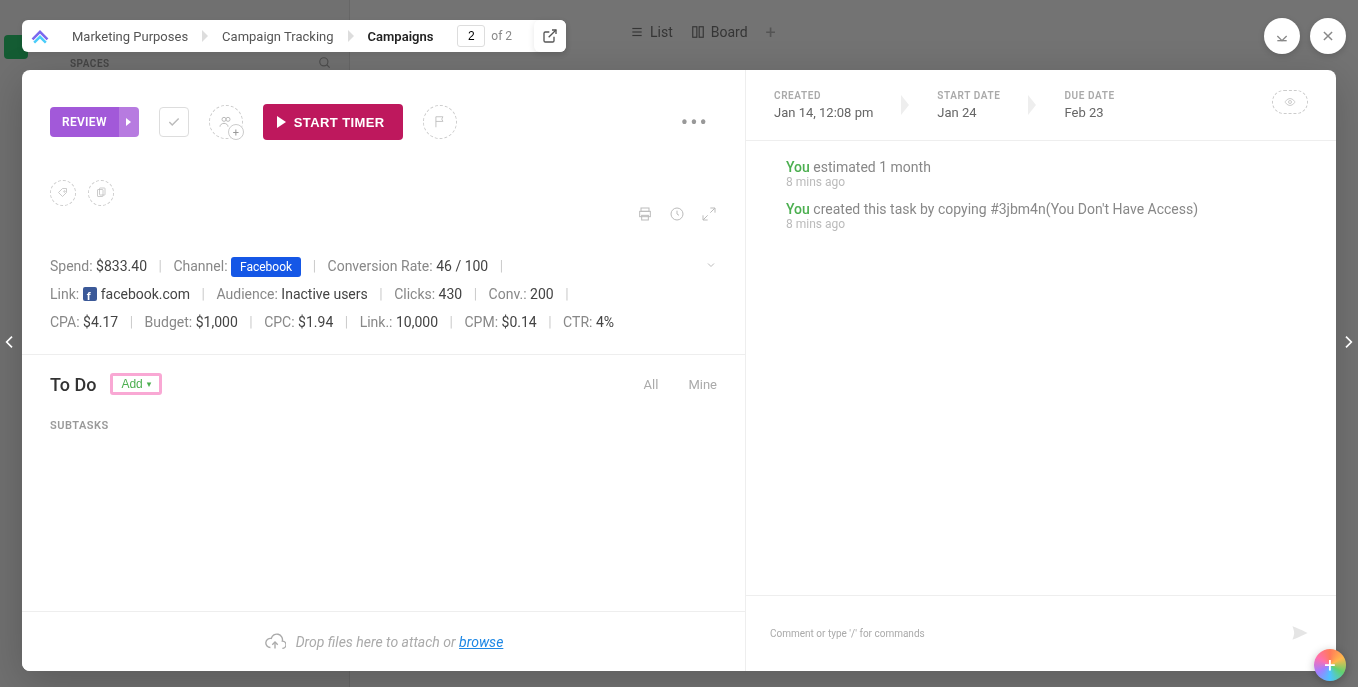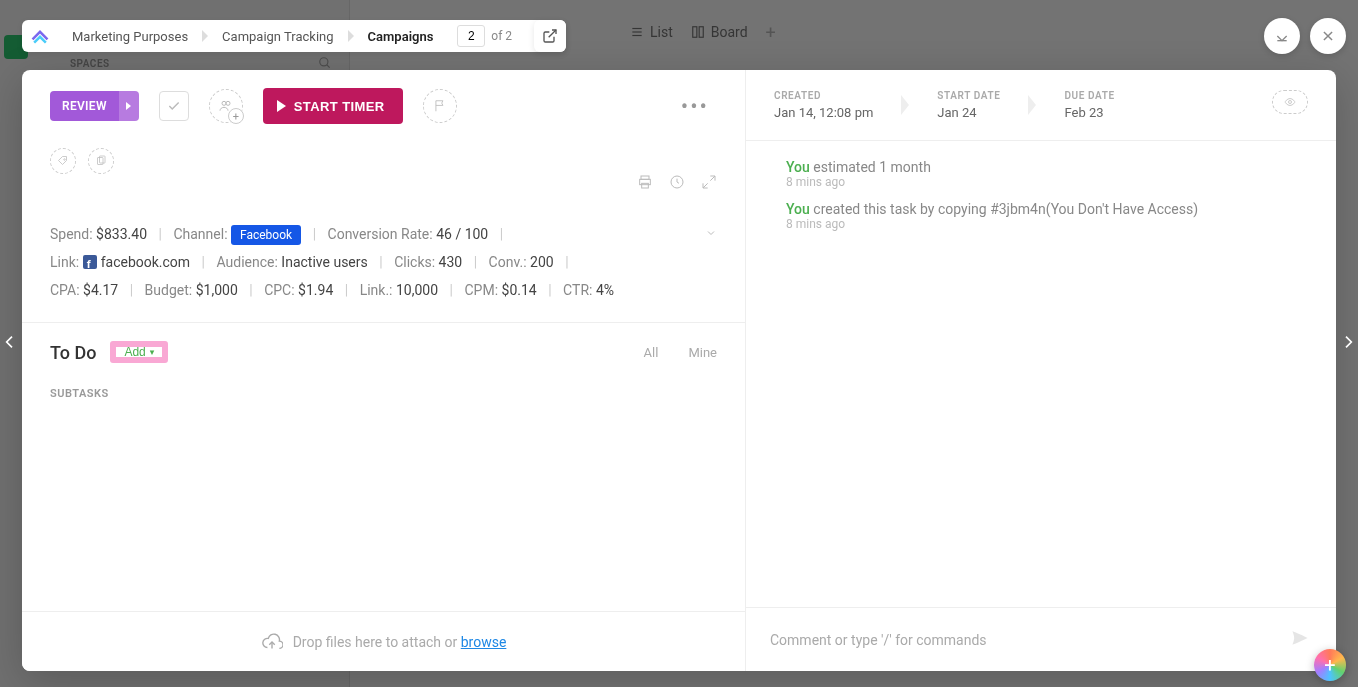--- a/index.html
+++ b/index.html
@@ -107,21 +107,21 @@
   flex: 1; border-right: 1px solid #eee; display: flex; flex-direction: column;
   position: relative;
   min-width: 0;
 }
 .modal-right {
   width: 590px; display: flex; flex-direction: column;
 }
 
 
 .left-header {
-  padding: 18px 28px; display: flex; align-items: center; gap: 20px;
+  padding: 34px 28px; display: flex; align-items: center; gap: 20px;
 }
 .status-pill {
   display: flex; align-items: center; height: 30px;
   border-radius: 4px; overflow: hidden;
 }
 .status-pill .label {
   background: #a259d9; color: #fff; font-size: 12px; font-weight: 600;
   padding: 0 12px; height: 100%; display: flex; align-items: center;
   letter-spacing: 0.3px;
 }
@@ -209,40 +209,40 @@
 .fields .chev {
   position: absolute; right: 28px; top: 12px; color: #bbb; cursor: pointer;
 }
 
 
 .todo {
   padding: 18px 28px 8px; display: flex; align-items: center; gap: 14px;
 }
 .todo h3 { font-size: 18px; font-weight: 500; color: #333; }
 .add-btn {
-  border: 6px solid #f9a8d4; color: #4CAF50; background: #fff;
+  border: 3px solid #f9a8d4; color: #4CAF50; background: #fff;
   font-size: 12px; height: 22px; padding: 0 8px; border-radius: 3px;
   display: flex; align-items: center; gap: 4px; cursor: pointer;
 }
 .add-btn::after {
   content: '▾'; font-size: 9px;
 }
 .todo-tabs {
   margin-left: auto; display: flex; gap: 30px; font-size: 13px; color: #aaa;
 }
 .subtasks-label {
   padding: 16px 28px 10px; font-size: 11px; letter-spacing: 0.5px;
   color: #999; font-weight: 600;
 }
 
 
 .dropzone {
   border-top: 1px solid #eee; height: 60px;
   display: flex; align-items: center; justify-content: center;
-  gap: 10px; color: #aaa; font-size: 14px; 
+  gap: 10px; color: #aaa; font-size: 14px; font-style: italic;
   position: absolute; bottom: 0; left: 0; right: 0; background: #fff;
 }
 .dropzone a { color: #1e88e5; cursor: pointer; text-decoration: underline; }
 
 
 .right-header {
   padding: 20px 28px; display: flex; align-items: flex-start; gap: 28px;
   border-bottom: 1px solid #eee;
 }
 .meta-block .meta-label {
@@ -267,23 +267,23 @@
 .activity-row {
   display: flex; justify-content: space-between; margin-bottom: 12px;
   align-items: baseline;
   flex-direction: column;
 }
 .activity-row .you { color: #4CAF50; font-weight: 500; }
 .activity-row .time { font-size: 12px; color: #bbb; white-space: nowrap; margin-left: 12px; }
 .activity-row .text { flex: 1; }
 
 .comment-box {
-  border-top: 1px solid #eee; height: 64px;
+  border-top: 1px solid #eee; height: 76px;
   display: flex; align-items: center; padding: 0 24px;
-  color: #aaa; font-size: 14px;
+  color: #aaa; font-size: 10px;
 }
 .comment-box .send {
   margin-left: auto; color: #ccc;
 }
 
 
 .nav-arrow {
   position: absolute; top: 50%; transform: translateY(-50%);
   color: #fff; z-index: 8; cursor: pointer;
 }

